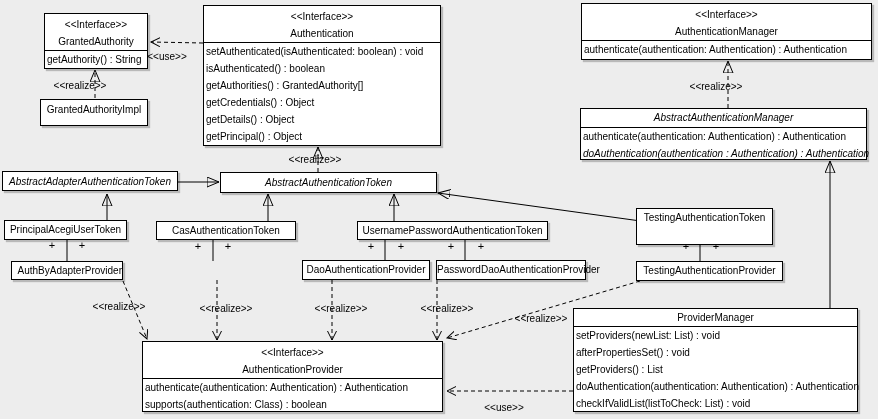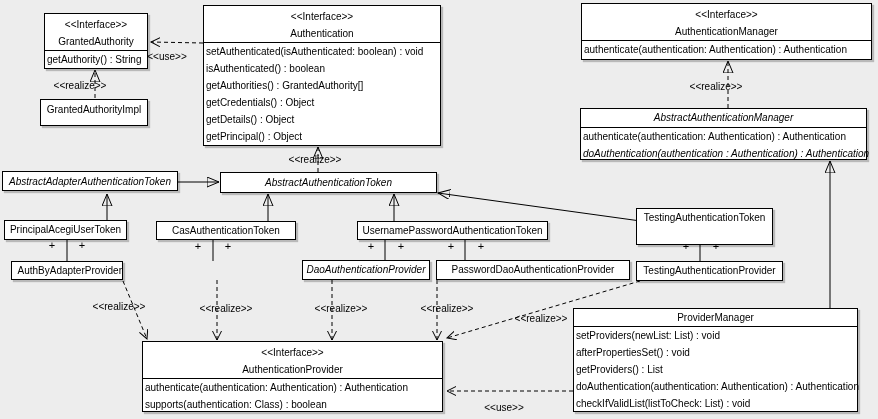--- a/index.html
+++ b/index.html
@@ -147,25 +147,25 @@
 
   <div class="cls one" style="left:636px;top:208px;width:137px;height:37px;line-height:17px;">
     <span>TestingAuthenticationToken</span>
   </div>
 
   <div class="cls one" style="left:11px;top:261px;width:112px;height:19px;line-height:17px;text-align:right;">
     <span>AuthByAdapterProvider</span>
   </div>
 
 
-  <div class="cls one" style="left:302px;top:260px;width:128px;height:20px;line-height:18px;font-style:italic;">
+  <div class="cls one" style="left:302px;top:260px;width:128px;height:20px;line-height:18px;">
     <span>DaoAuthenticationProvider</span>
   </div>
 
-  <div class="cls one" style="left:436px;top:260px;width:194px;height:20px;line-height:18px;">
+  <div class="cls one" style="left:436px;top:260px;width:150px;height:20px;line-height:18px;">
     <span>PasswordDaoAuthenticationProvider</span>
   </div>
 
   <div class="cls one" style="left:636px;top:261px;width:147px;height:20px;line-height:18px;">
     <span>TestingAuthenticationProvider</span>
   </div>
 
   <div class="cls" style="left:142px;top:341px;width:301px;height:71px;">
     <div class="hdr">
       <div class="st">&lt;&lt;Interface&gt;&gt;</div>

